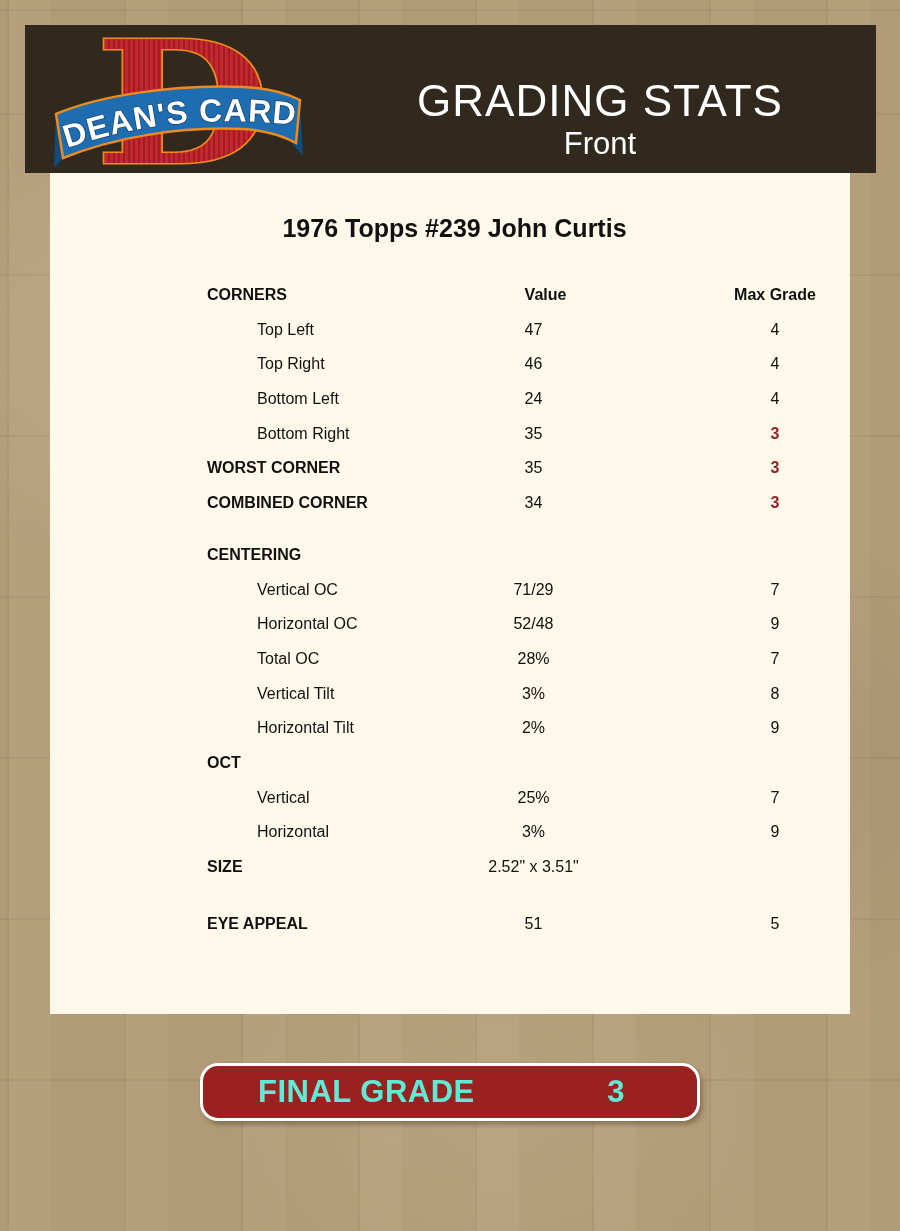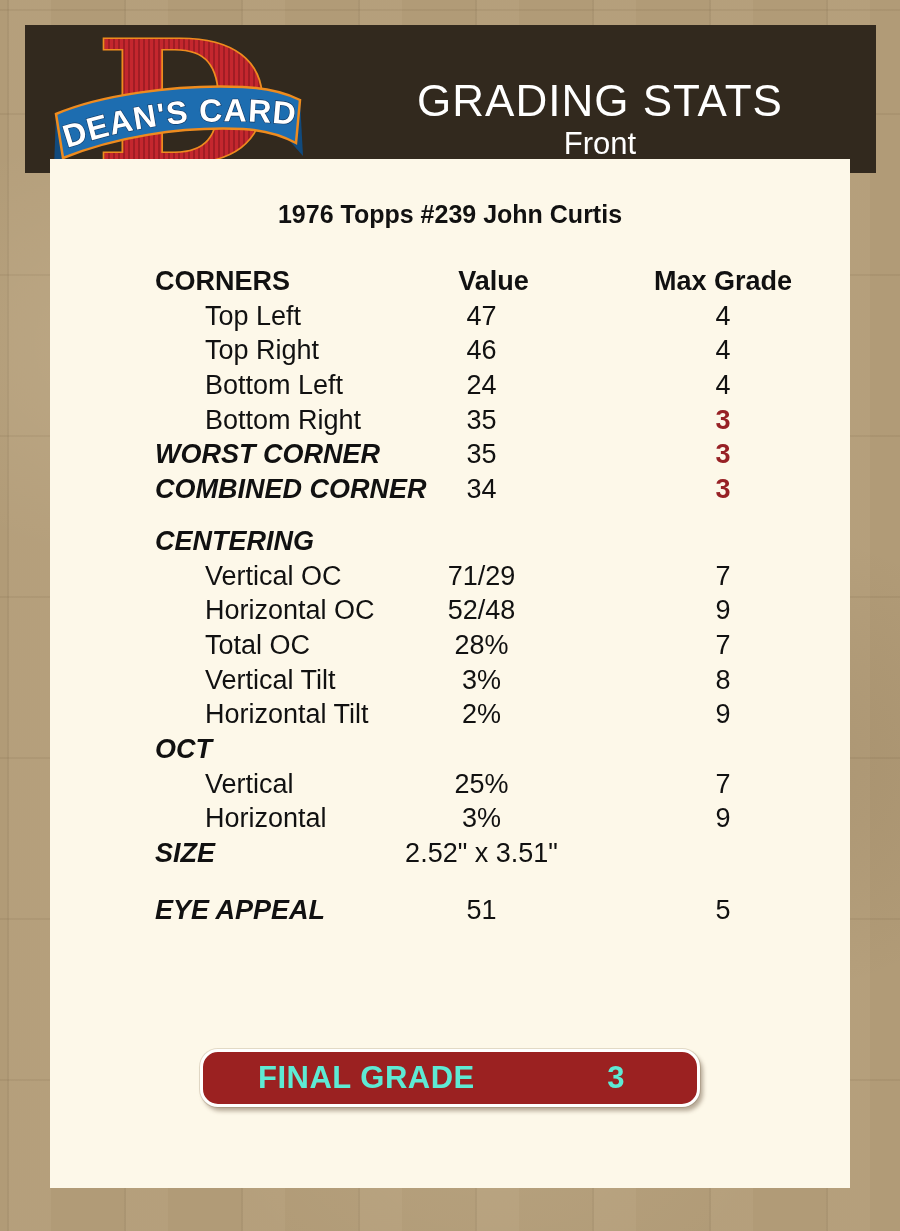--- a/index.html
+++ b/index.html
@@ -25,35 +25,35 @@
   }
   .logo{position:absolute;left:28px;top:5px;width:256px;height:140px;}
   .header-text{
     position:absolute;left:330px;top:0;width:490px;height:180px;
     display:flex;flex-direction:column;align-items:center;justify-content:center;
     color:#ffffff;padding-top:8px;box-sizing:border-box;
   }
   .header-title{font-size:44px;letter-spacing:1px;line-height:1.15;}
   .header-subtitle{font-size:31px;}
   .content-card{
-    position:absolute;left:50px;top:159px;width:800px;height:1029px;
-    background:#fdf8e9;box-sizing:border-box;padding-top:40px;
+    position:absolute;left:50px;top:173px;width:800px;height:841px;
+    background:#fdf8e9;box-sizing:border-box;padding-top:40px;padding-left:9px;
   }
   .card-title{font-size:25px;font-weight:bold;color:#111;text-align:center;line-height:30px;}
   .card-serial{font-size:24px;color:#111;text-align:center;line-height:30px;margin-top:4px;}
   .grading-table{margin-top:35px;}
   .t-row{
     display:grid;grid-template-columns:230px 193px 290px;
     padding-left:105px;height:34.7px;line-height:34.7px;
-    font-size:27px;color:#111;white-space:nowrap;
+    font-size:16px;color:#111;white-space:nowrap;margin-left:43px;
   }
   .t-row .lbl{text-align:left;}
   .t-row .val{text-align:center;}
   .t-row .max{text-align:center;}
-  .t-row.section .lbl{font-weight:bold;font-style:italic;}
+  .t-row.section .lbl{font-weight:bold;}
   .t-row.head{font-weight:bold;}
   .t-row.head .val span{position:relative;left:12px;}
   .t-row.indent .lbl{padding-left:50px;}
   .t-row.gap1{margin-top:17px;}
   .t-row.gap2{margin-top:22px;}
   .max.red{color:#972125;font-weight:bold;}
   .final-grade{
     position:absolute;left:150px;top:890px;width:500px;height:58px;
     background:#9b2121;border:3px solid #ffffff;border-radius:18px;
     box-sizing:border-box;display:flex;align-items:center;

